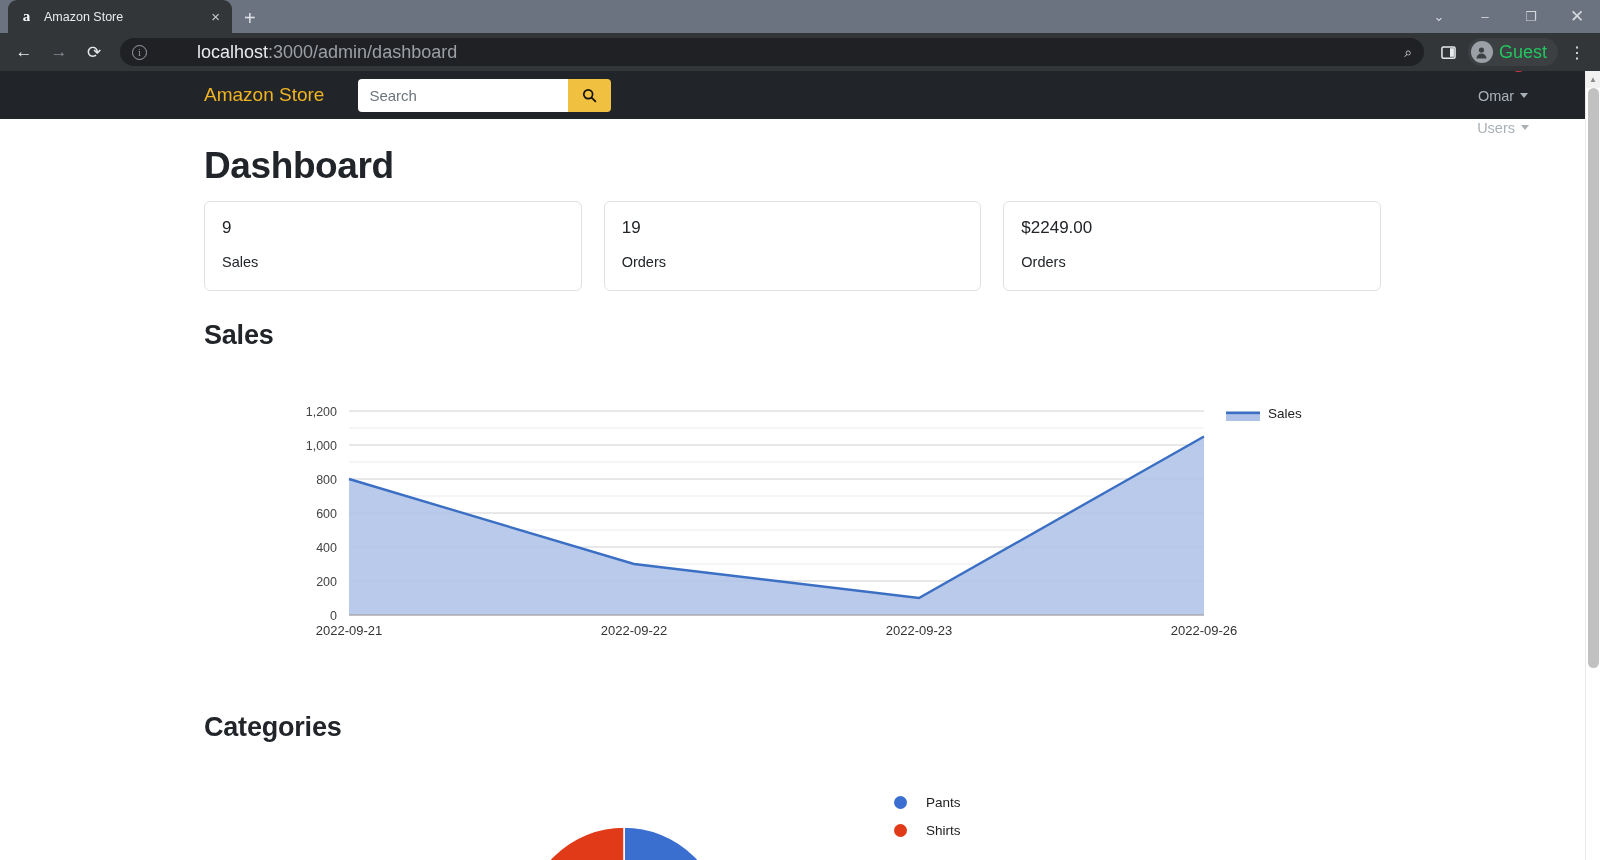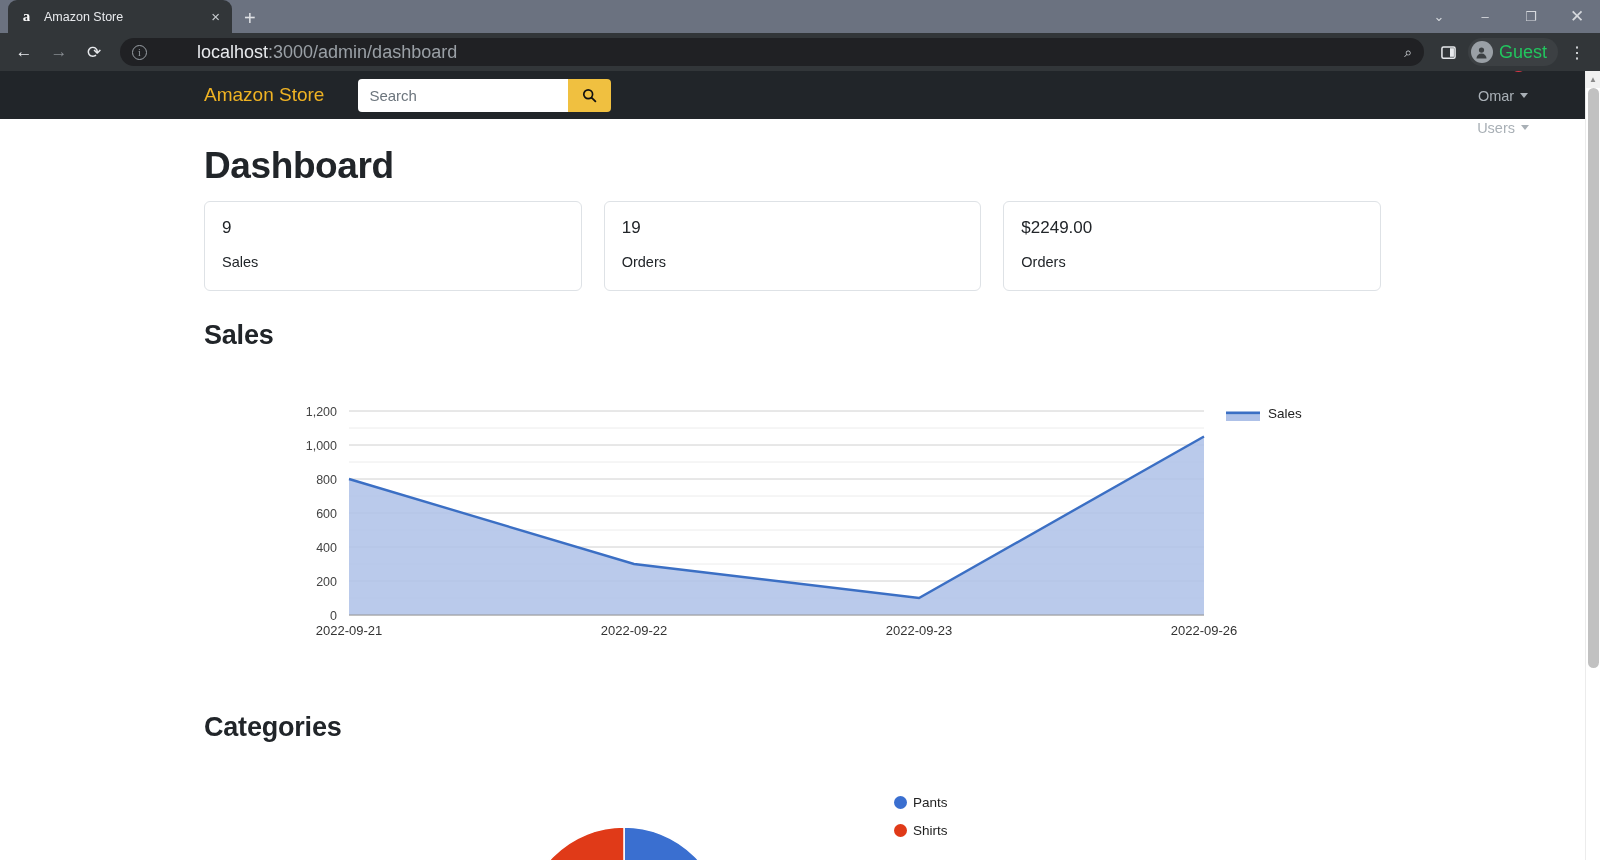--- a/index.html
+++ b/index.html
@@ -127,21 +127,21 @@
     letter-spacing:-0.2px;
   }
 
   
   .chartbox { position:relative; height:290px; margin-top:42px; }
   .chart-svg { display:block; }
 
   
   .piebox { position:relative; height:150px; margin-top:34px; }
   .pie-legend { position:absolute; left:690px; top:18px; }
-  .pie-legend-row { display:flex; align-items:center; gap:6px; font-size:13.5px; color:#222; margin-bottom:13px; }
+  .pie-legend-row { display:flex; align-items:center; gap:19px; font-size:13.5px; color:#222; margin-bottom:13px; }
   .dot { width:13px; height:13px; border-radius:50%; }
 </style>
 </head>
 <body>
 
 <div class="browser">
 
   <div class="tabstrip">
     <div class="tab">
       <span class="tab-favicon">a</span>

